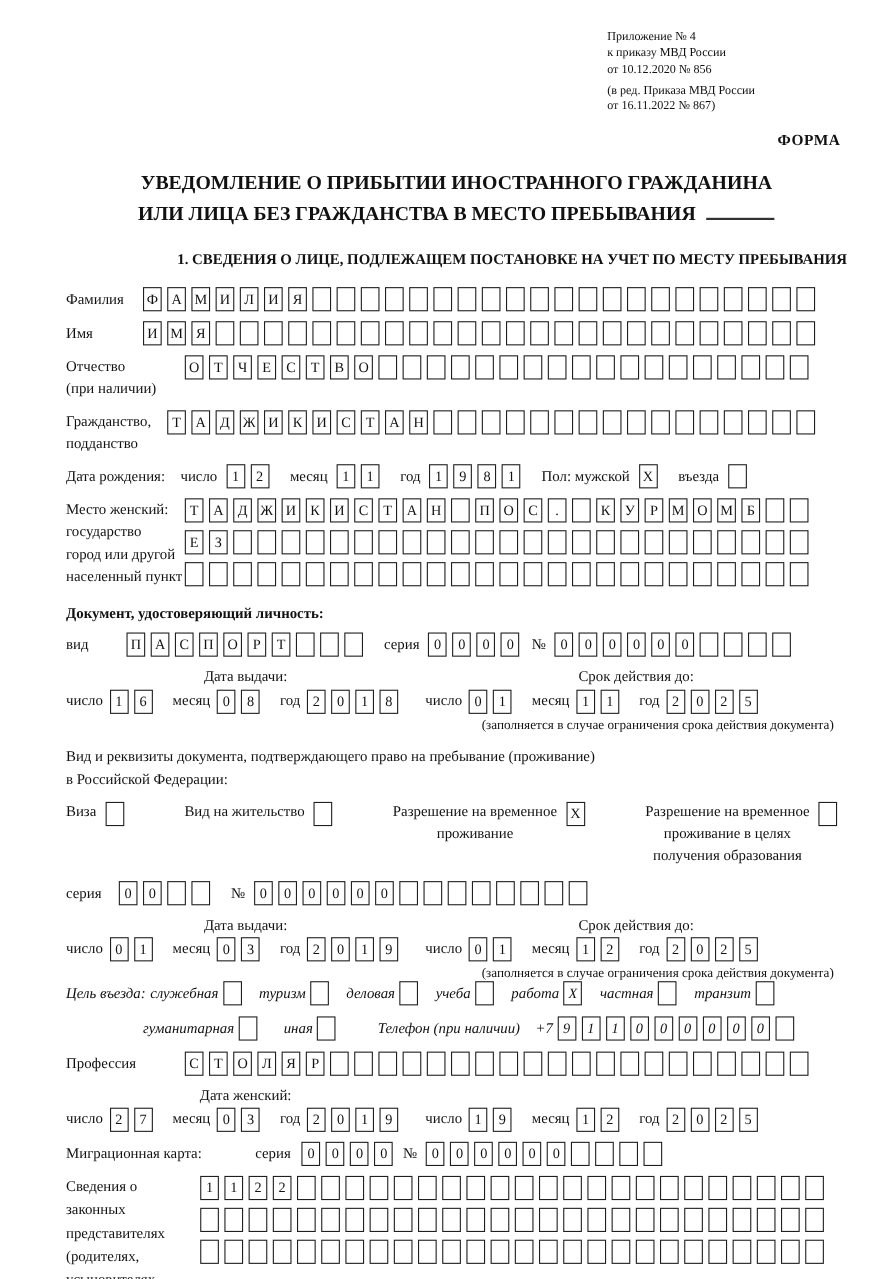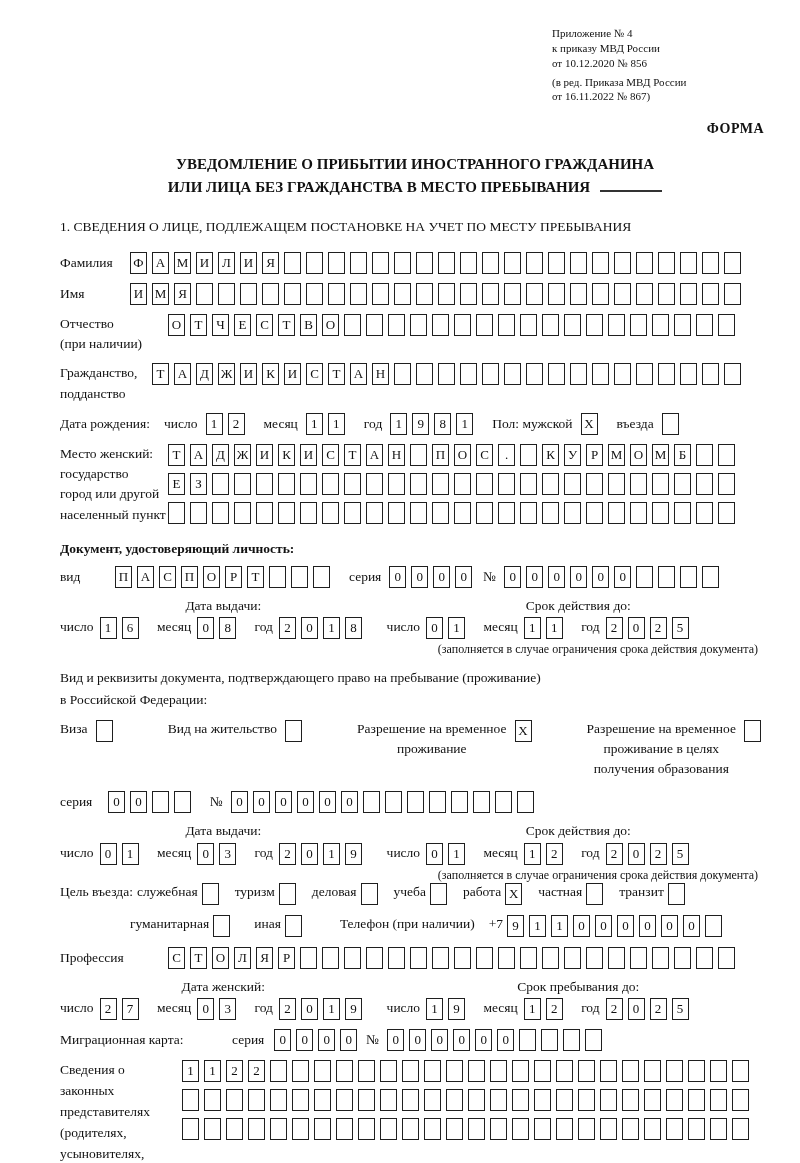--- a/index.html
+++ b/index.html
@@ -6,23 +6,23 @@
   body{
     width:800px;height:1163px;box-sizing:border-box;
     padding:26px 30px 10px 60px;
     font-family:"Liberation Serif","DejaVu Serif",serif;
     color:#111;font-size:13.5px;line-height:1.35;overflow:hidden;
   }
   .hdr-note{margin-left:auto;width:218px;font-size:11px;}
   .hdr-note div{white-space:nowrap;}
   .hdr-gap{margin-top:4px;}
   .forma{text-align:right;font-weight:bold;font-size:14px;margin:16px 6px 14px 0;letter-spacing:.5px;}
-  .title{text-align:center;font-weight:bold;font-size:15px;line-height:1.55;margin-bottom:4px;}
+  .title{text-align:center;font-weight:bold;font-size:18px;line-height:1.55;margin-bottom:4px;}
   .title-underline{display:inline-block;width:62px;border-bottom:2px solid #333;margin-left:10px;vertical-align:baseline;}
-  .sec-heading{font-weight:normal;font-size:13.5px;margin:18px 0 16px 0;}
+  .sec-heading{font-weight:bold;font-size:13.5px;margin:18px 0 16px 0;text-align:right;}
   .frow{display:flex;align-items:flex-start;margin-bottom:9px;}
   .frow.center{align-items:center;}
   .lbl{flex:0 0 auto;}
   .boxes{white-space:nowrap;}
   .cell{
     display:inline-block;width:17px;height:22px;box-sizing:border-box;
     border:1.6px solid #1f1f1f;margin-right:5px;text-align:center;
     font-size:13px;line-height:19px;vertical-align:middle;background:#fff;
   }
   .cb .cell,{width:19px;}
@@ -39,21 +39,21 @@
   .dg-right{flex:1;}
   .dgroup{white-space:nowrap;}
   .dgroup .dl{margin-right:6px;} .dgroup .dl2{margin-left:10px;margin-right:6px;}
   .validity-note{font-size:12px;text-align:right;padding-right:12px;margin-top:2px;}
   .res-lines{margin:10px 0 8px 0;}
   .res-lines div{line-height:1.6;}
   .opt-row{display:flex;justify-content:space-between;align-items:flex-start;margin:4px 0 12px 0;padding-right:4px;}
   .opt{display:flex;align-items:flex-start;}
   .opt .opt-label{text-align:center;line-height:1.5;}
   .opt .boxes{margin-left:8px;margin-top:1px;}
-  .purpose-row{display:flex;margin-bottom:10px;white-space:nowrap;}
+  .purpose-row{display:flex;align-items:center;margin-bottom:10px;white-space:nowrap;font-style:italic;}
   .purpose-row .p-lbl{margin-right:4px;}
   .purpose-row .boxes{margin-right:11px;}
   .indent70{margin-left:70px;}
   .legal{display:flex;align-items:flex-start;margin-top:2px;}
   .legal .lbl div{line-height:1.55;}
 </style>
 </head>
 <body>
 
 <div class="hdr-note">
@@ -245,21 +245,20 @@
 </div>
 
 <div class="frow center">
   <span class="lbl w105">Профессия</span>
   <span class="boxes"><span class="cell">С</span><span class="cell">Т</span><span class="cell">О</span><span class="cell">Л</span><span class="cell">Я</span><span class="cell">Р</span><span class="cell"></span><span class="cell"></span><span class="cell"></span><span class="cell"></span><span class="cell"></span><span class="cell"></span><span class="cell"></span><span class="cell"></span><span class="cell"></span><span class="cell"></span><span class="cell"></span><span class="cell"></span><span class="cell"></span><span class="cell"></span><span class="cell"></span><span class="cell"></span><span class="cell"></span><span class="cell"></span><span class="cell"></span><span class="cell"></span></span>
 </div>
 
 <div class="date-block">
   <div class="date-headers">
     <span class="dh-left">Дата женский:</span>
-    <span class="dh-right">Срок пребывания до:</span>
   </div>
   <div class="date-line" style="margin-bottom:9px;">
     <span class="dg-left dgroup">
       <span class="dl">число</span><span class="boxes"><span class="cell">2</span><span class="cell">7</span></span>
       <span class="dl2">месяц</span><span class="boxes"><span class="cell">0</span><span class="cell">3</span></span>
       <span class="dl2">год</span><span class="boxes"><span class="cell">2</span><span class="cell">0</span><span class="cell">1</span><span class="cell">9</span></span>
     </span>
     <span class="dg-right dgroup">
       <span class="dl">число</span><span class="boxes"><span class="cell">1</span><span class="cell">9</span></span>
       <span class="dl2">месяц</span><span class="boxes"><span class="cell">1</span><span class="cell">2</span></span>

